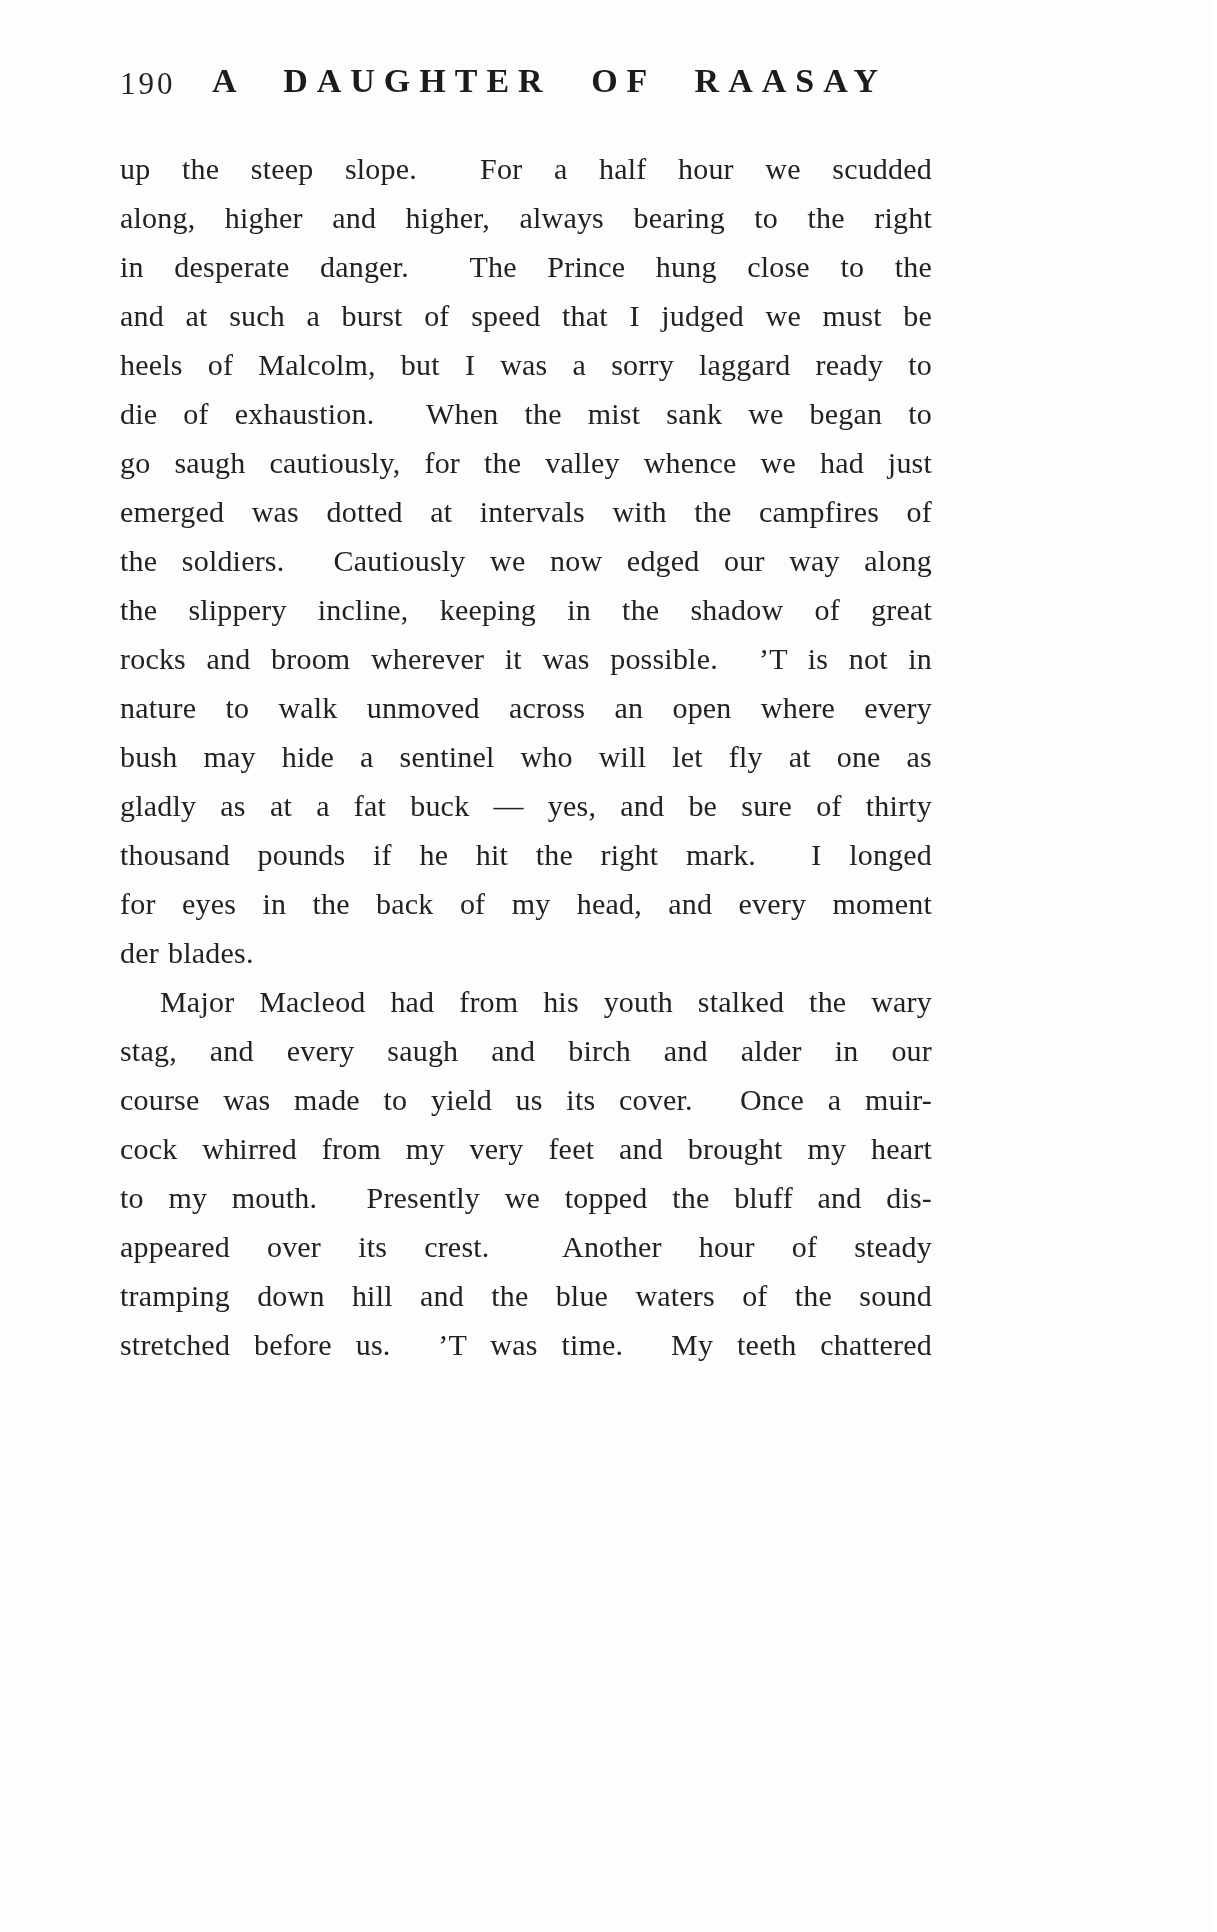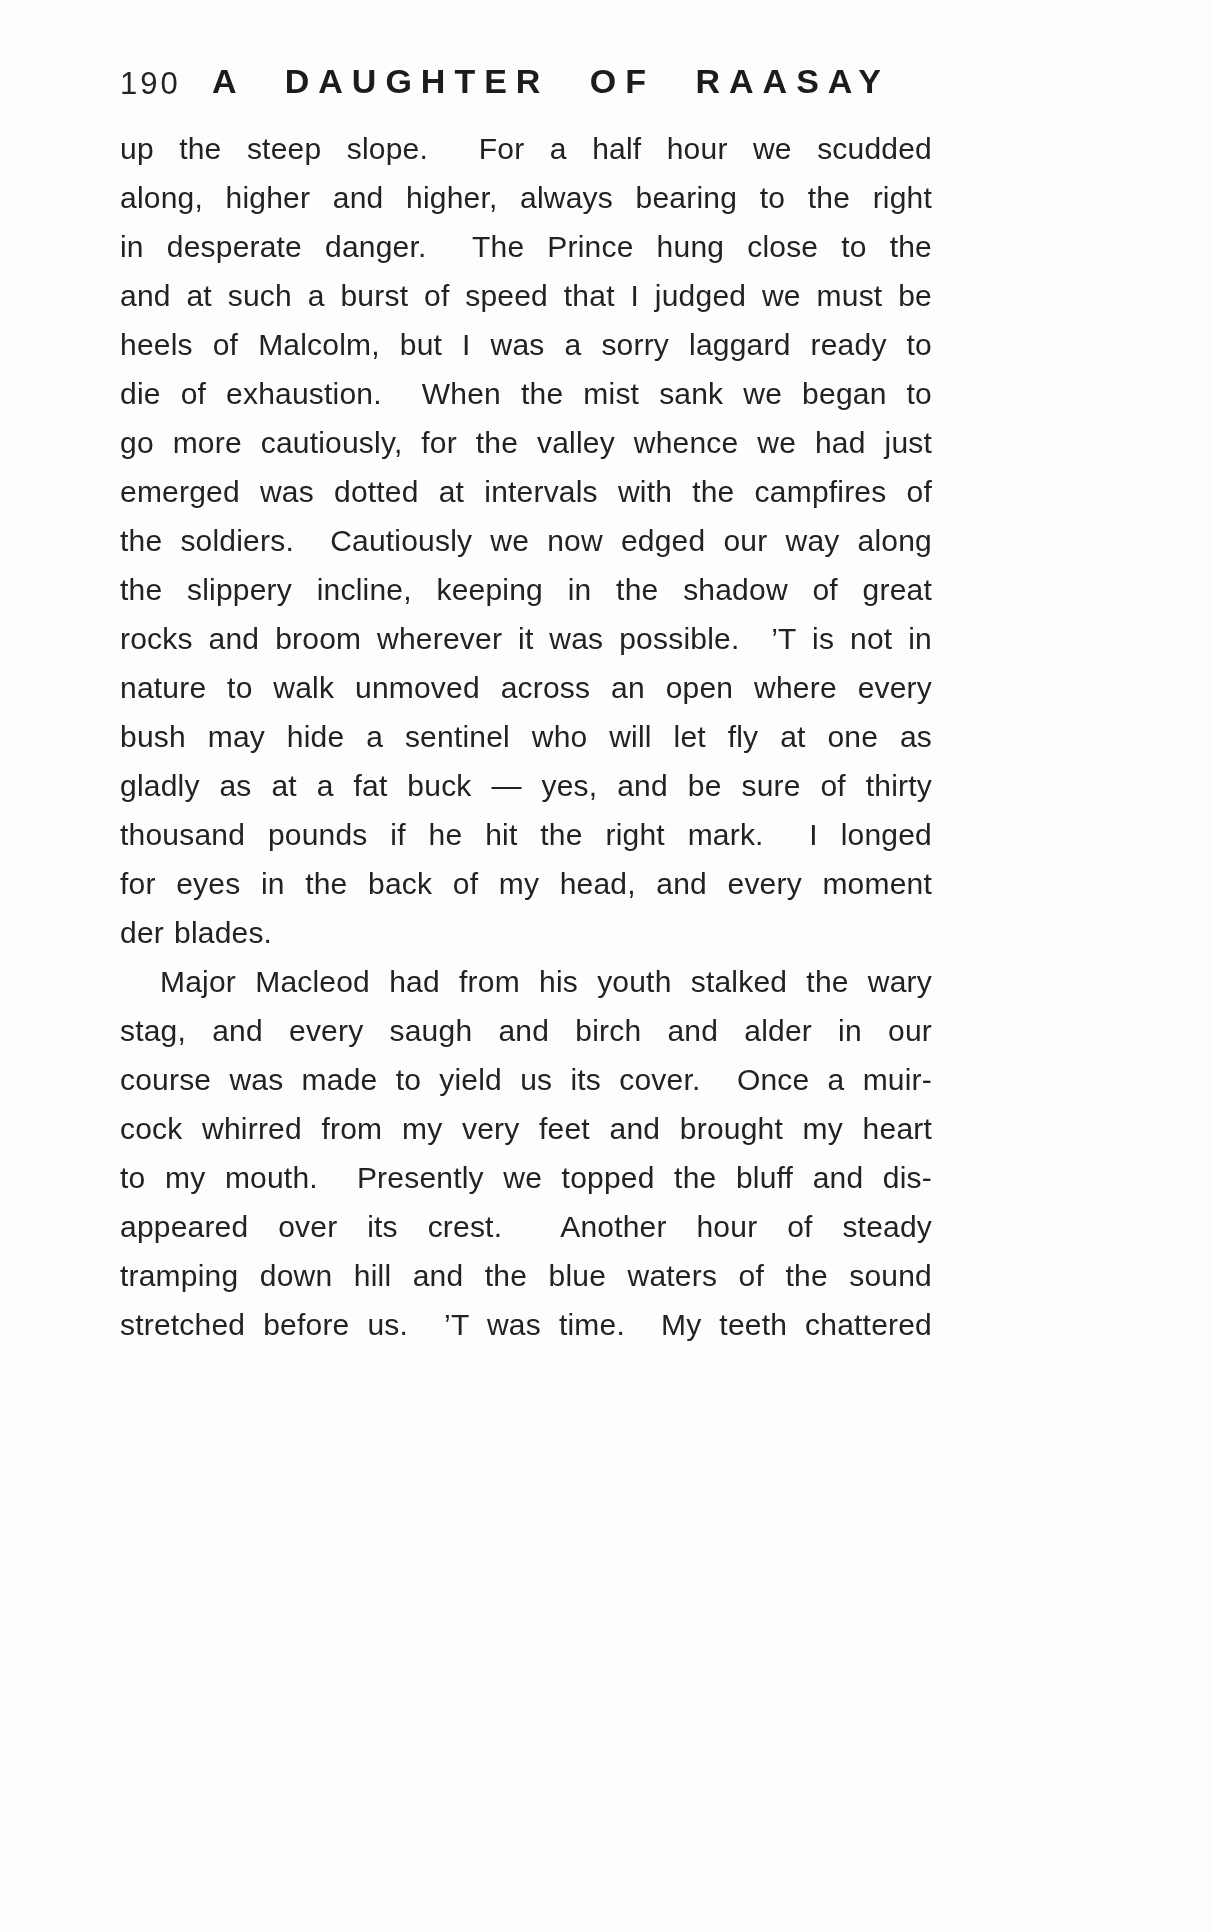--- a/index.html
+++ b/index.html
@@ -1,21 +1,21 @@
 <!DOCTYPE html>
 <html><head>
 <meta charset="utf-8">
 <style>
   html, body { margin: 0; padding: 0; background: #ffffff; }
   .page {
     position: relative;
     width: 1212px;
     height: 1932px;
     background: #fdfdfb;
-    font-family: Liberation Sans, sans-serif;
+    font-family: Liberation Serif, serif;
     color: #1e1e1e;
     overflow: hidden;
   }
   .header {
     position: absolute;
     top: 62px;
     left: 120px;
     right: 120px;
     height: 52px;
   }
@@ -36,21 +36,21 @@
     font-size: 34px;
     font-weight: 700;
     letter-spacing: 9px;
     word-spacing: 22px;
     color: #1c1c1c;
     white-space: nowrap;
     margin-left: 32px;
   }
   .body-text {
     position: absolute;
-    top: 124px;
+    top: 144px;
     left: 120px;
     width: 812px;
     font-size: 30px;
     line-height: 49px;
     color: #222222;
   }
   .line {
     text-align: justify;
     text-align-last: justify;
     white-space: pre-wrap;
@@ -72,21 +72,21 @@
     <span class="page-number">190</span>
     <div class="running-title">A DAUGHTER OF RAASAY</div>
   </div>
   <div class="body-text">
       <div class="line">up the steep slope.  For a half hour we scudded</div>
       <div class="line">along, higher and higher, always bearing to the right</div>
       <div class="line">in desperate danger.  The Prince hung close to the</div>
       <div class="line">and at such a burst of speed that I judged we must be</div>
       <div class="line">heels of Malcolm, but I was a sorry laggard ready to</div>
       <div class="line">die of exhaustion.  When the mist sank we began to</div>
-      <div class="line">go more cautiously, for the valley whence we had just</div>
+      <div class="line">go saugh cautiously, for the valley whence we had just</div>
       <div class="line">emerged was dotted at intervals with the campfires of</div>
       <div class="line">the soldiers.  Cautiously we now edged our way along</div>
       <div class="line">the slippery incline, keeping in the shadow of great</div>
       <div class="line">rocks and broom wherever it was possible.  ’T is not in</div>
       <div class="line">nature to walk unmoved across an open where every</div>
       <div class="line">bush may hide a sentinel who will let fly at one as</div>
       <div class="line">gladly as at a fat buck — yes, and be sure of thirty</div>
       <div class="line">thousand pounds if he hit the right mark.  I longed</div>
       <div class="line">for eyes in the back of my head, and every moment</div>
       <div class="line last">der blades.</div>

